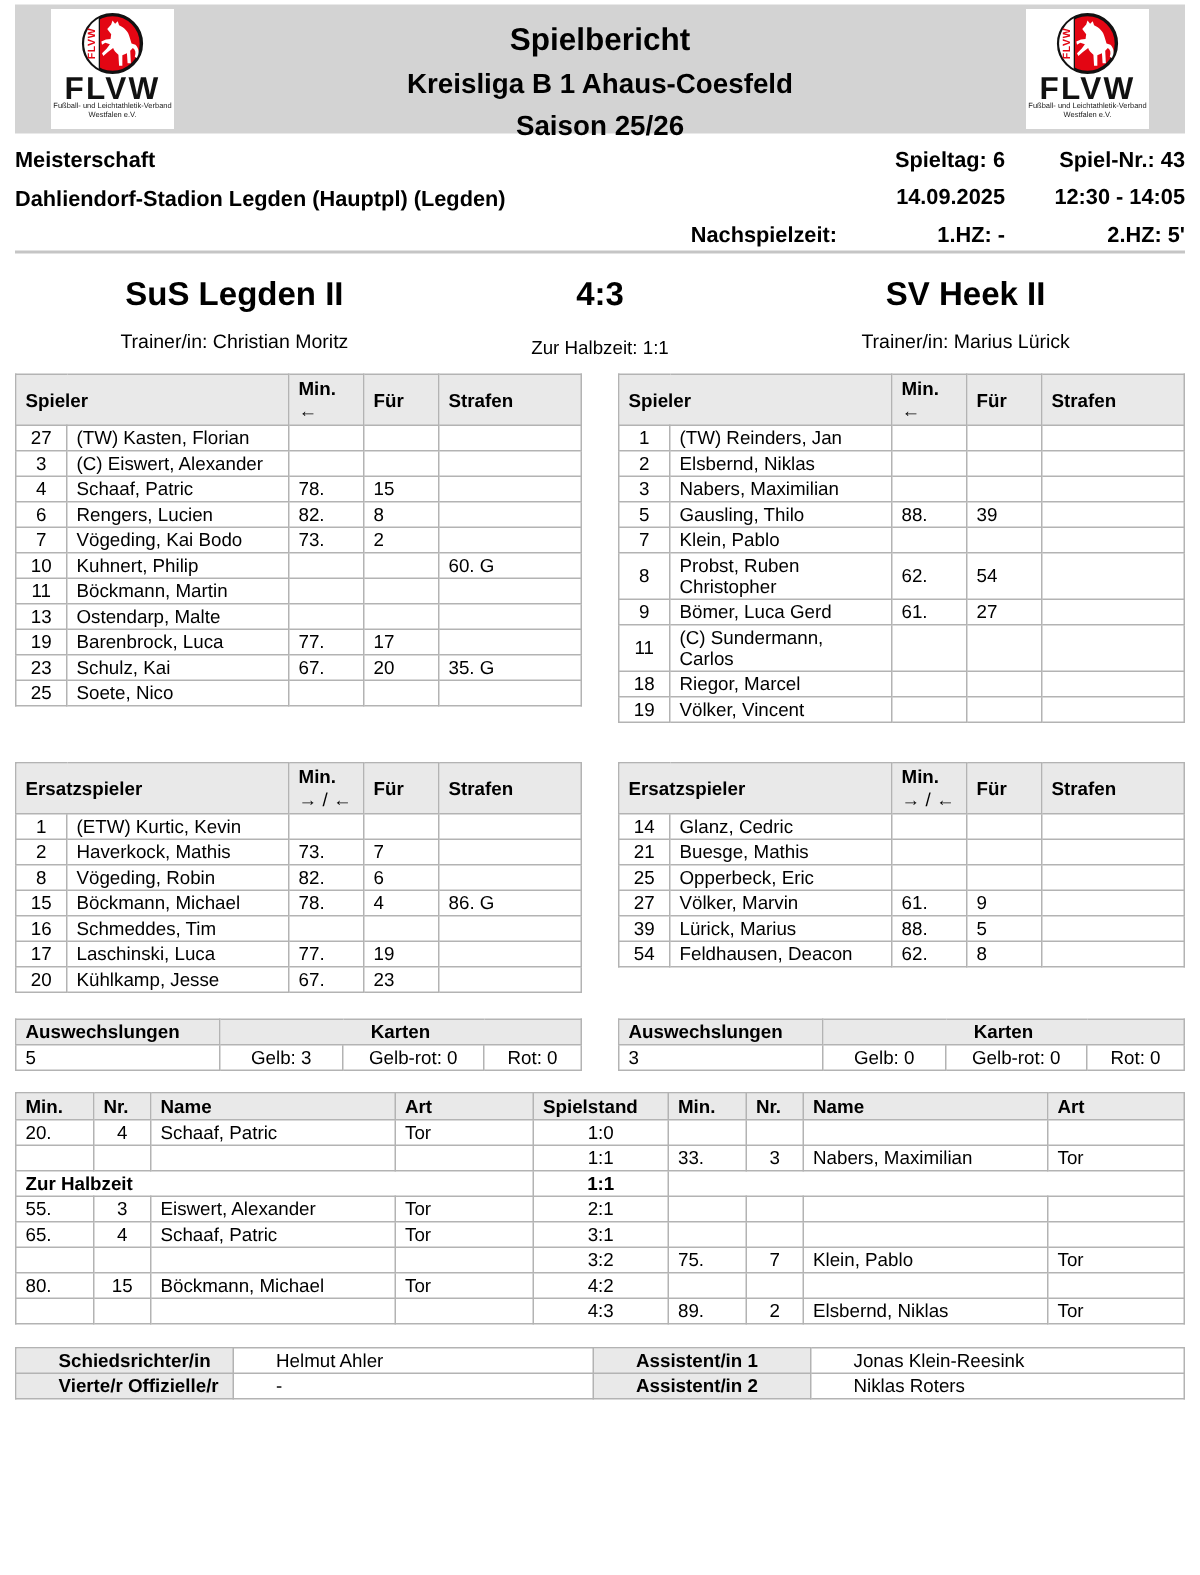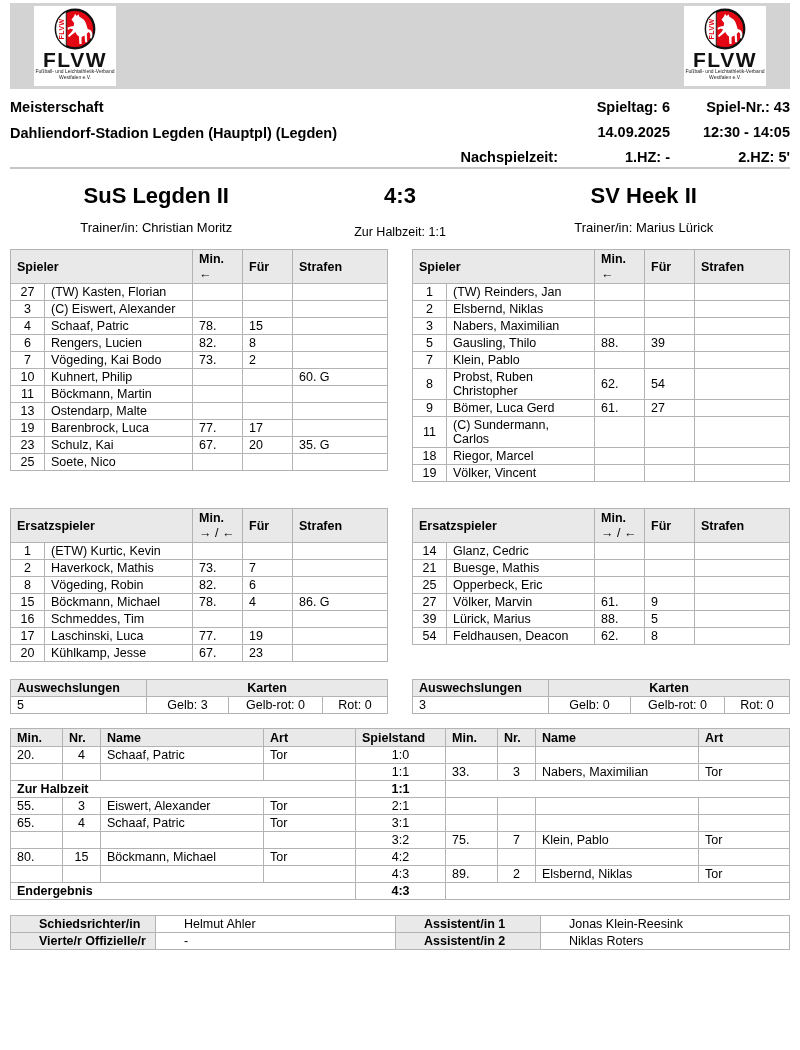--- a/index.html
+++ b/index.html
@@ -70,20 +70,25 @@
         <path d="M14,4.6 A22,22 0 0 0 14,43.4 Z" fill="#ffffff"></path>
         <line x1="14" y1="4.6" x2="14" y2="43.4" stroke="#111" stroke-width="1"></line>
         <text transform="rotate(-90 8.5 24)" x="8.5" y="26.5" text-anchor="middle" font-size="8" font-weight="bold" fill="#e30613" letter-spacing="0.5">FLVW</text>
         <path fill="#ffffff" d="M20,13 L23,9.5 L24,6.5 L26,9 L28,7 L29,10 C33,12 36,14.5 37,19 L38.5,24 L41.5,25 C44.5,28 44.5,32 42.5,35 L41,34 C42,31 41.5,29 39.5,27.5 L37.5,29.5 L38,39 L35.5,39 L35,31.5 L31.5,33 L31.5,41 L29,41 L28.5,32.5 C26.5,31 25,29.5 24.5,27.5 L20.5,30.5 L17,33.5 L16,31.5 L19.5,28 L22,24.5 L18.5,23.5 L16,25 L15.5,22.5 L19,21 L22.5,20.5 L23,17 Z"></path>
       </svg>
       <div class="logo-acronym">FLVW</div>
       <div class="logo-org">Fußball- und Leichtathletik-Verband</div>
       <div class="logo-org">Westfalen e.V.</div>
     </div>
 
+    <div class="titles">
+      <div class="title">Spielbericht</div>
+      <div class="subtitle">Kreisliga B 1 Ahaus-Coesfeld</div>
+      <div class="subtitle">Saison 25/26</div>
+    </div>
 
     <div class="logo">
       <svg class="emblem" viewBox="0 0 48 48" xmlns="http://www.w3.org/2000/svg">
         <circle cx="24" cy="24" r="22" fill="#e30613" stroke="#111" stroke-width="2.6"></circle>
         <path d="M14,4.6 A22,22 0 0 0 14,43.4 Z" fill="#ffffff"></path>
         <line x1="14" y1="4.6" x2="14" y2="43.4" stroke="#111" stroke-width="1"></line>
         <text transform="rotate(-90 8.5 24)" x="8.5" y="26.5" text-anchor="middle" font-size="8" font-weight="bold" fill="#e30613" letter-spacing="0.5">FLVW</text>
         <path fill="#ffffff" d="M20,13 L23,9.5 L24,6.5 L26,9 L28,7 L29,10 C33,12 36,14.5 37,19 L38.5,24 L41.5,25 C44.5,28 44.5,32 42.5,35 L41,34 C42,31 41.5,29 39.5,27.5 L37.5,29.5 L38,39 L35.5,39 L35,31.5 L31.5,33 L31.5,41 L29,41 L28.5,32.5 C26.5,31 25,29.5 24.5,27.5 L20.5,30.5 L17,33.5 L16,31.5 L19.5,28 L22,24.5 L18.5,23.5 L16,25 L15.5,22.5 L19,21 L22.5,20.5 L23,17 Z"></path>
       </svg>
       <div class="logo-acronym">FLVW</div>
@@ -664,25 +669,20 @@
             <td class="c-center"></td>
             <td></td>
             <td></td>
             <td class="c-center">4:3</td>
             <td>89.</td>
             <td class="c-center">2</td>
             <td>Elsbernd, Niklas</td>
             <td>Tor</td>
           </tr>
 
-          <tr>
-            <td colspan="4" class="bold">Endergebnis</td>
-            <td class="c-center bold">4:3</td>
-            <td colspan="4"></td>
-          </tr>
         </tbody>
     </table>
   </div>
 
   <div class="officials">
     <table>
       <colgroup>
           <col style="width:145px">
           <col style="width:240px">
           <col style="width:145px">

